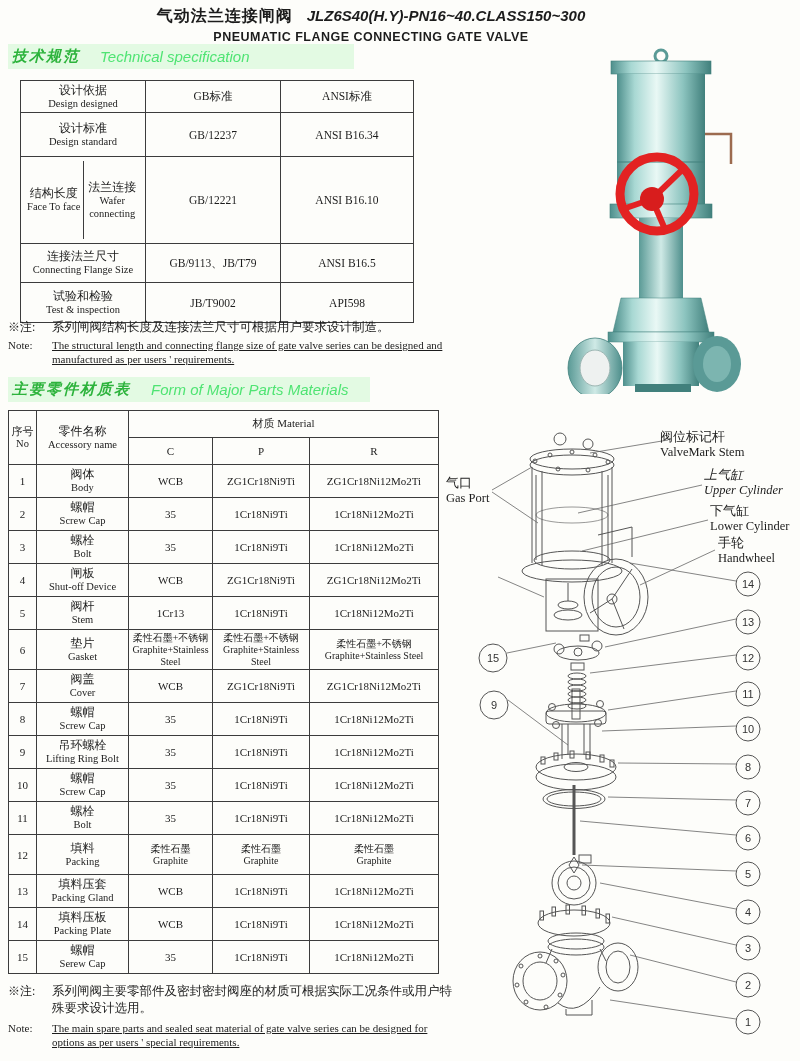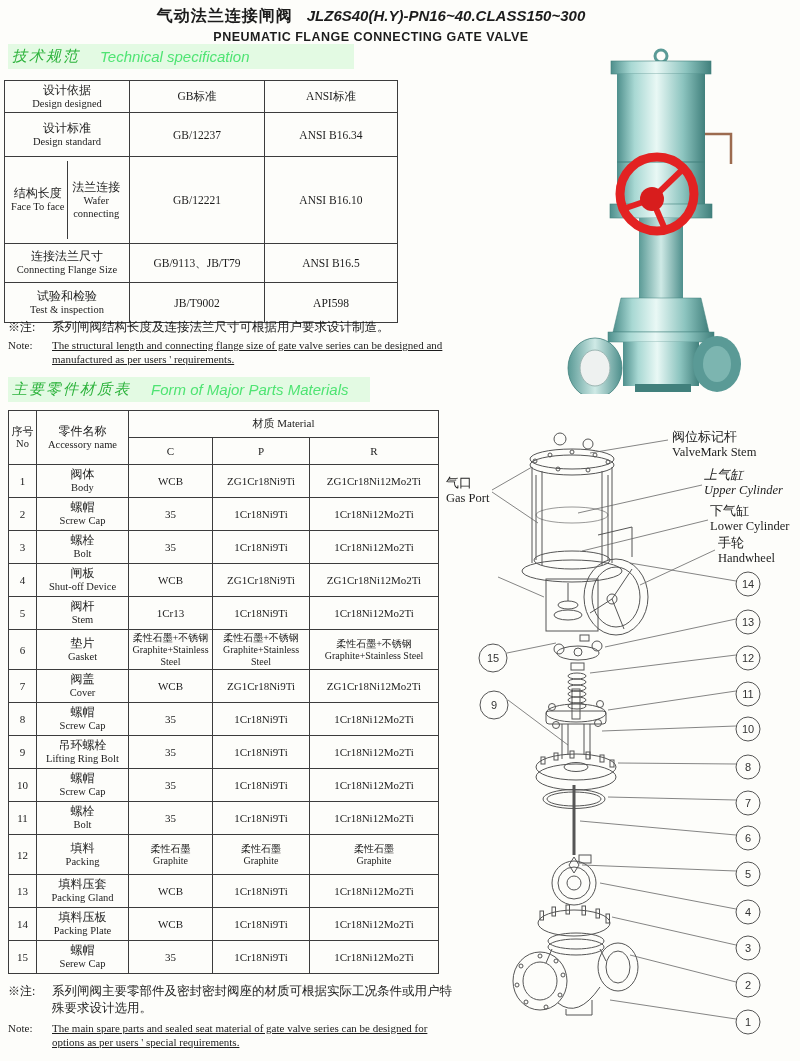--- a/index.html
+++ b/index.html
@@ -9,21 +9,21 @@
   
   .title-block{position:absolute;left:0;top:6px;width:742px;text-align:center;}
   .title-line{font-size:16px;font-weight:bold;white-space:nowrap;}
   .title-cn{letter-spacing:1px;}
   .title-model{font-family:"Liberation Sans",sans-serif;font-style:italic;font-size:15px;margin-left:10px;}
   .subtitle{font-family:"Liberation Sans",sans-serif;font-size:12.5px;font-weight:bold;letter-spacing:0.5px;margin-top:3px;}
 
   
   .banner{position:absolute;left:8px;height:21px;background:#e3fae3;display:flex;align-items:center;
           gap:20px;padding:2px 10px 2px 4px;}
-  .banner-cn{color:#2db33c;font-weight:normal;font-style:italic;font-size:15px;letter-spacing:2px;}
+  .banner-cn{color:#2db33c;font-weight:bold;font-style:italic;font-size:15px;letter-spacing:2px;}
   .banner-en{color:#4fe473;font-style:italic;font-size:15px;font-family:"Liberation Sans",sans-serif;}
 
   
   table{border-collapse:collapse;position:absolute;table-layout:fixed;background:#fdfdfa;}
   td{border:1.6px solid #3c3c3c;text-align:center;vertical-align:middle;padding:1px 2px;overflow:hidden;}
   .cn{font-size:12px;line-height:1.25;}
   .en{font-size:10.5px;line-height:1.15;}
   .val{font-size:11.5px;}
   .split-cell{padding:4px;}
   .split-wrap{display:flex;height:100%;align-items:stretch;}
@@ -59,21 +59,21 @@
       <span class="title-model">JLZ6S40(H.Y)-PN16~40.CLASS150~300</span>
     </div>
     <div class="subtitle">PNEUMATIC FLANGE CONNECTING GATE VALVE</div>
   </div>
 
   <div class="banner" style="top:44px;width:332px;">
     <span class="banner-cn">技术规范</span>
     <span class="banner-en">Technical specification</span>
   </div>
 
-  <table class="spec" style="left:4px;top:80px;width:393px;">
+  <table class="spec" style="left:20px;top:80px;width:393px;">
     <colgroup>
         <col style="width:125px">
         <col style="width:135px">
         <col style="width:133px">
       </colgroup>
     <tbody>
         <tr style="height:32px">
       <td>
             <div class="cn">设计依据</div>
             <div class="en">Design designed</div>
@@ -574,21 +574,21 @@
         <text class="co" x="308" y="463">5</text>
         <text class="co" x="308" y="501">4</text>
         <text class="co" x="308" y="537">3</text>
         <text class="co" x="308" y="574">2</text>
         <text class="co" x="308" y="611">1</text>
         <text class="co" x="53" y="247">15</text>
         <text class="co" x="54" y="294">9</text>
       </g>
     </svg>
 
-    <div class="dlabel" style="left:232px;top:14px;">
+    <div class="dlabel" style="left:220px;top:14px;">
       <div>阀位标记杆</div>
       <div class="en">ValveMark Stem</div>
     </div>
     <div class="dlabel" style="left:6px;top:60px;">
       <div>气口</div>
       <div class="en">Gas Port</div>
     </div>
     <div class="dlabel" style="left:264px;top:52px;font-style:italic;">
       <div>上气缸</div>
       <div class="en">Upper Cylinder</div>

